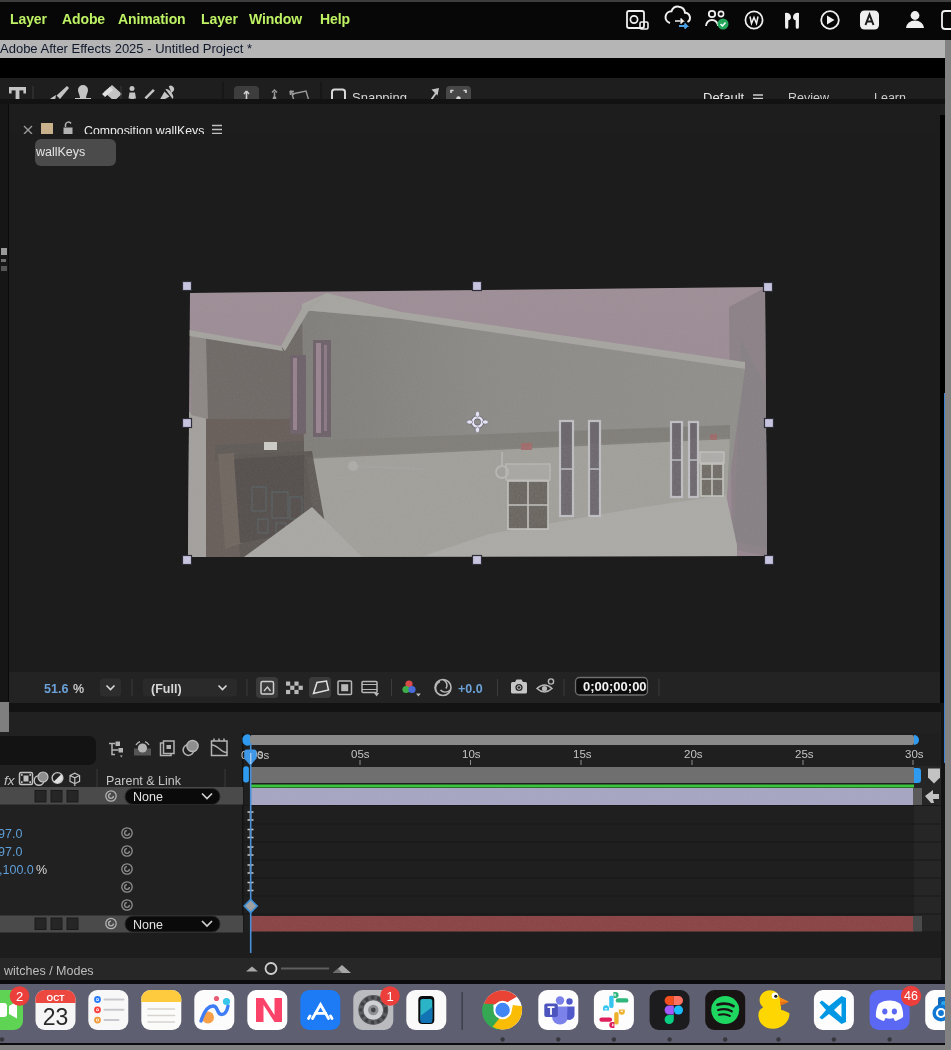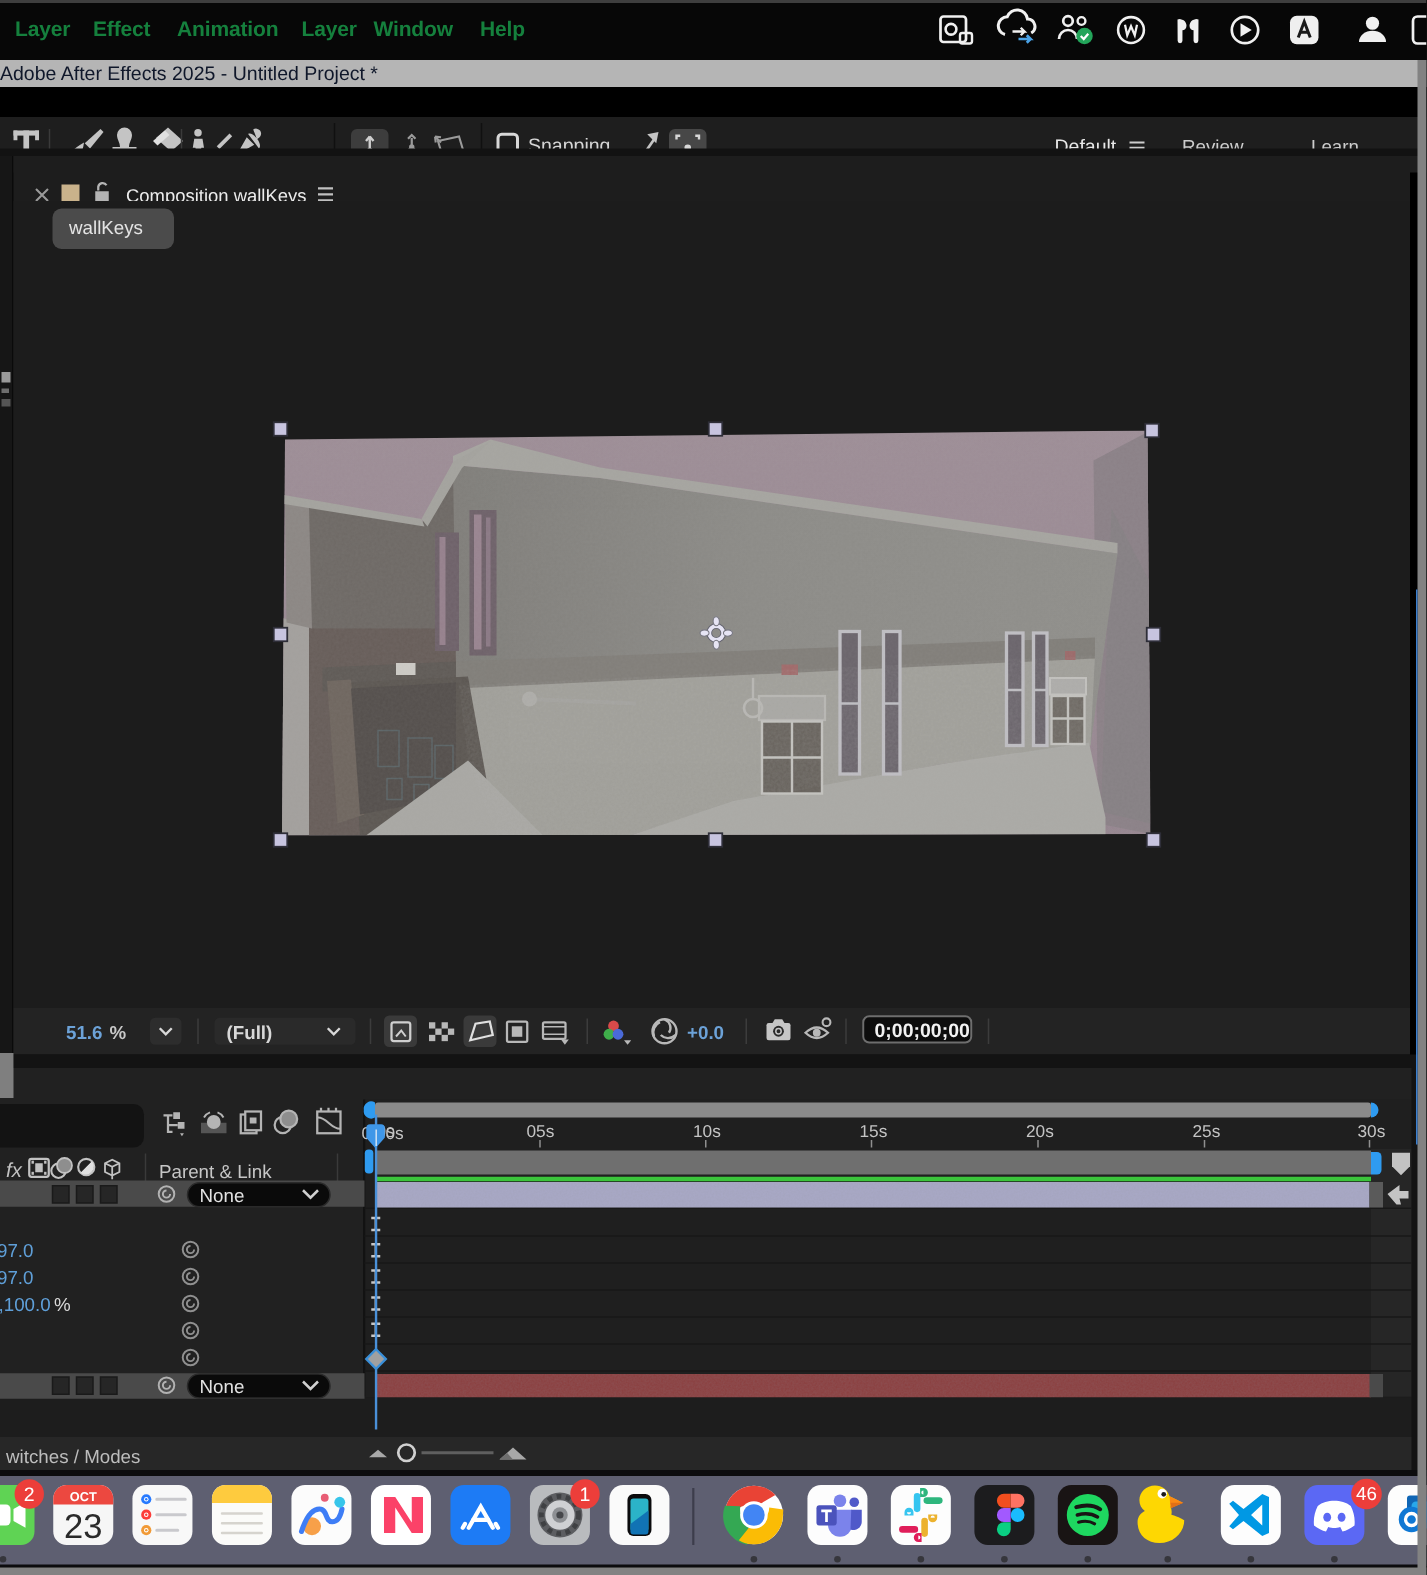--- a/index.html
+++ b/index.html
@@ -1,45 +1,45 @@
 <!DOCTYPE html>
 <html><head>
 <meta charset="utf-8">
 <style>
   html,body{margin:0;padding:0;}
   body{width:951px;height:1050px;position:relative;overflow:hidden;background:#000;
        font-family:"Liberation Sans",sans-serif;}
   .abs{position:absolute;}
   .menubar{left:0;top:0;width:951px;height:40px;background:#070707;border-top:2px solid #3e3e3e;}
-  .menuitems{color:#15803d;font-size:14px;font-weight:700;letter-spacing:-0.1px;}
+  .menuitems{color:#bef264;font-size:14px;font-weight:700;letter-spacing:-0.1px;}
   .menuitems span{top:11px;}
   .titlebar{left:0;top:40px;width:951px;height:18px;background:#b5b5b5;
             color:#0f172a;font-size:13px;text-align:left;line-height:18px;}
   .toolbar{left:0;top:62px;width:951px;height:37px;background:#1e1e1e;margin-top:16px;}
   .seam1{left:0;top:99px;width:951px;height:5px;background:#121212;}
   .mainpanel{left:9px;top:104px;width:931px;height:599px;background:#1d1d1d;}
   .leftsliver{left:0;top:104px;width:9px;height:599px;background:#161616;border-right:1px solid #0a0a0a;box-sizing:border-box;}
   .viewer{left:9px;top:134px;width:931px;height:538px;background:#1c1c1c;}
   .wallkeysbtn{left:35px;top:139px;width:81px;height:27px;background:#4b4b4b;border-radius:6px;
-               color:#e4e4e4;font-size:12.5px;text-align:left;padding-left:11px;box-sizing:border-box;line-height:26px;}
+               color:#e4e4e4;font-size:12.5px;text-align:left;padding-left:1px;box-sizing:border-box;line-height:26px;}
   .compbottom{left:9px;top:672px;width:931px;height:31px;background:#232323;}
   .seam2{left:9px;top:703px;width:942px;height:9px;background:#131313;}
   .timeline{left:0;top:712px;width:945px;height:268px;background:#212121;}
   .dockband{left:0;top:980px;width:951px;height:64px;background:#5e5f71;border-top:4px solid #0c0c0e;box-sizing:border-box;}
   .dockline2{left:0;top:1043px;width:951px;height:2px;background:#0c0c0e;}
   .bottomframe{left:0;top:1045px;width:951px;height:5px;background:#828282;}
   .rightframe{left:945px;top:40px;width:6px;height:1010px;background:#828282;}
   .blueline{left:943.5px;top:393px;width:1.6px;height:370px;background:#3c80cf;}
 </style>
 </head>
 <body>
   <div class="abs menubar"></div>
   <div class="abs menuitems" style="left:0;top:0;width:500px;height:40px;">
     <span class="abs" style="left:10px">Layer</span>
-    <span class="abs" style="left:62px">Effect</span>
+    <span class="abs" style="left:62px">Adobe</span>
     <span class="abs" style="left:118px">Animation</span>
     <span class="abs" style="left:201px">Layer</span>
     <span class="abs" style="left:249px">Window</span>
     <span class="abs" style="left:320px">Help</span>
   </div>
   <div id="menuicons" class="abs" style="left:600px;top:0;width:351px;height:40px;">
     <svg width="351" height="40" viewBox="0 0 351 40" fill="none" stroke="#f0f0f0">
 
       <rect x="27" y="11" width="17" height="17" rx="2" stroke-width="1.8"></rect>
       <circle cx="34" cy="19.5" r="3.6" stroke-width="1.7"></circle>

